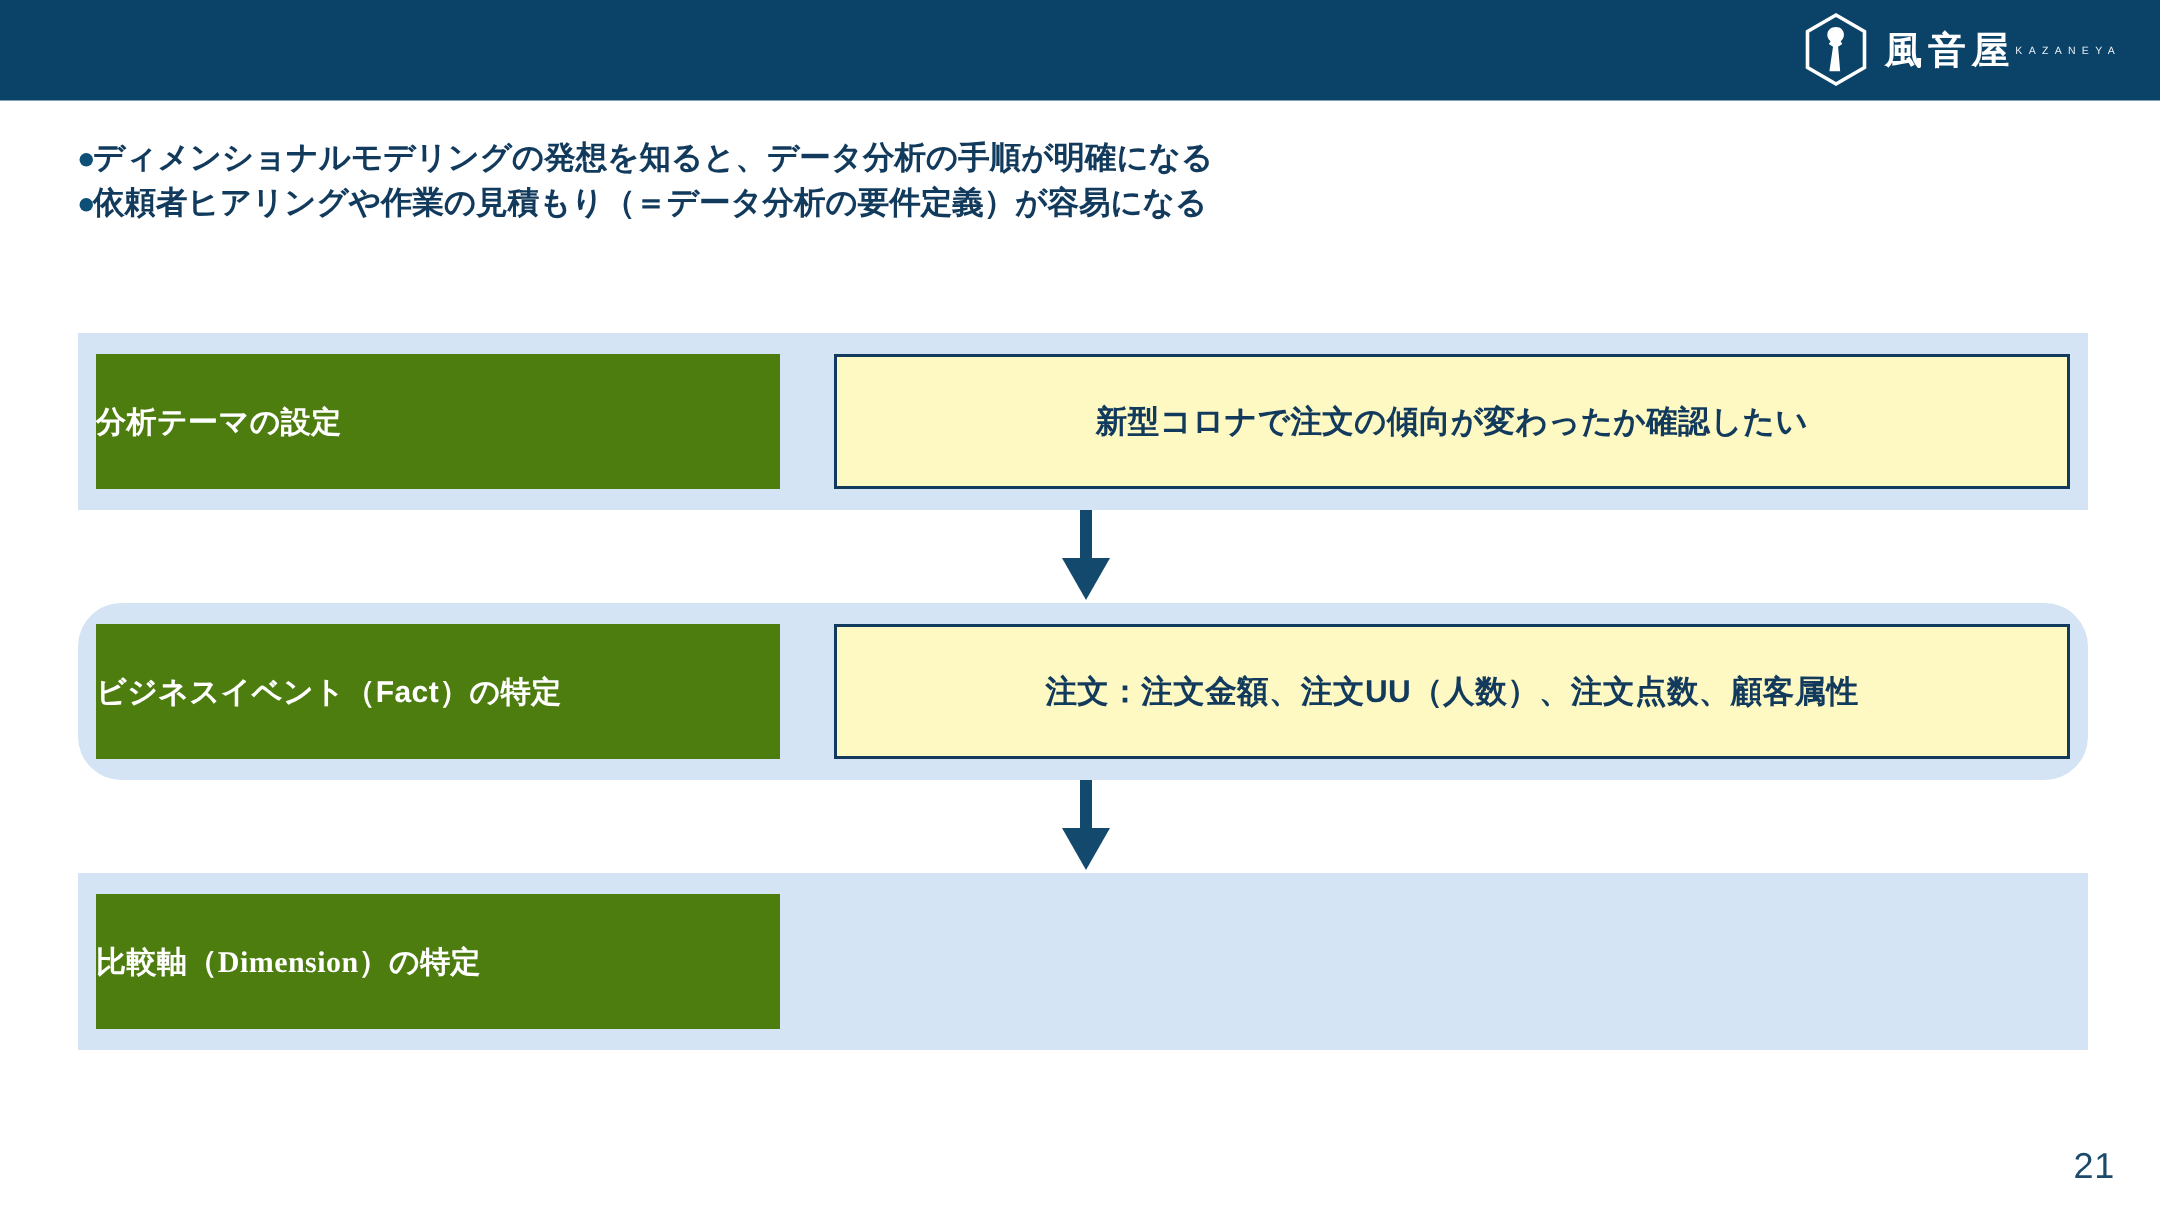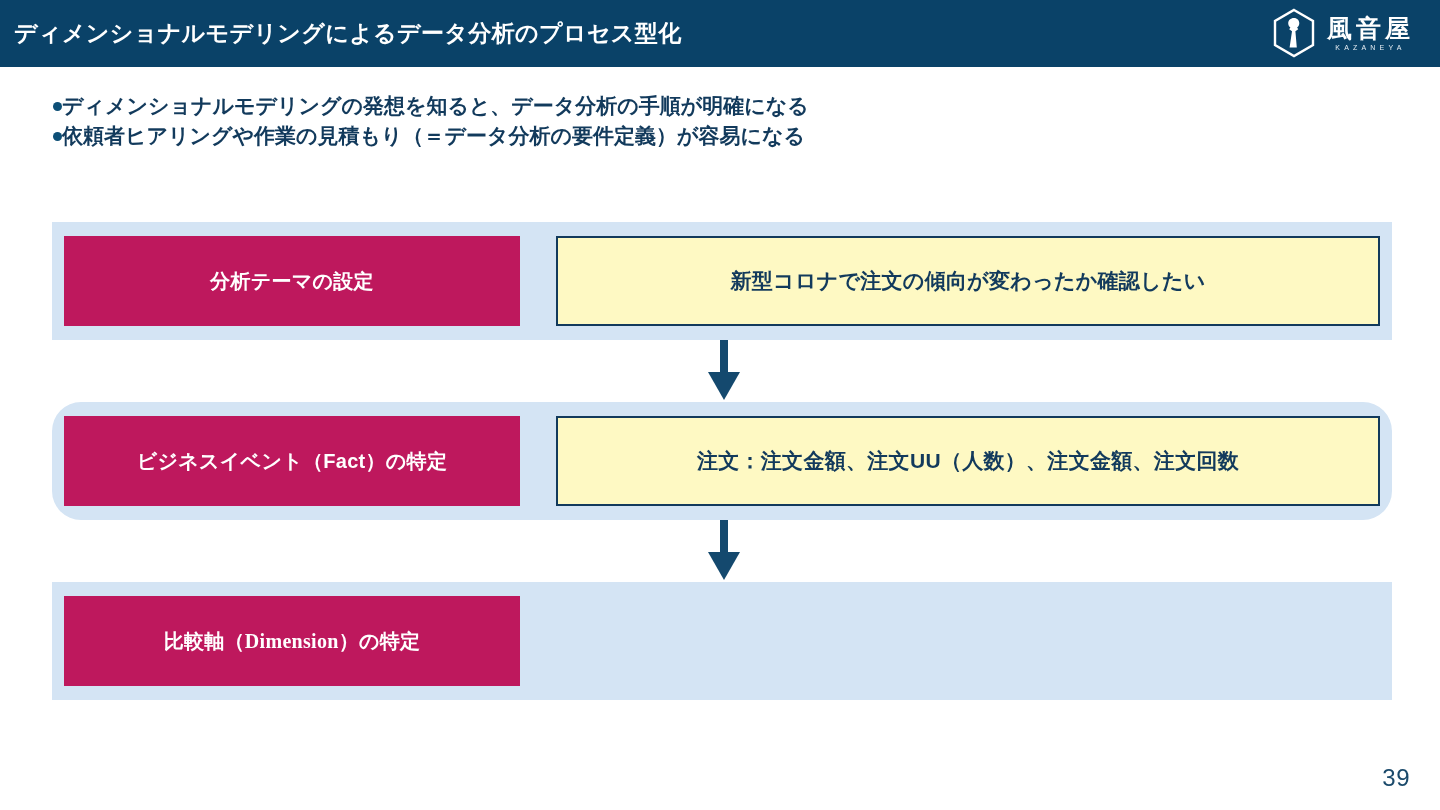--- a/index.html
+++ b/index.html
@@ -46,21 +46,21 @@
     align-items: center;
     gap: 10px;
   }
   .logo-mark {
     width: 46px;
     height: 50px;
     display: block;
   }
   .logo-text-block {
     display: flex;
-    flex-direction: column;
+    flex-direction: row;
     align-items: center;
     line-height: 1;
   }
   .logo-kanji {
     color: #ffffff;
     font-size: 25px;
     font-weight: bold;
     letter-spacing: 4px;
     font-family: "DejaVu Sans", sans-serif;
   }
@@ -118,24 +118,23 @@
   .band-1 { top: 222px; }
   .band-2 { top: 402px; border-radius: 29px; }
   .band-3 { top: 582px; font-family: Liberation Serif, serif; }
 
   .step-label {
     position: absolute;
     left: 12px;
     top: 14px;
     width: 456px;
     height: 90px;
-    background: #be185d;
-    display: flex;
-    align-items: center;
-    justify-content: center;
+    background: #4d7c0f;
+    display: flex;
+    align-items: center;
     box-sizing: border-box;
   }
   .step-label-text {
     color: #ffffff;
     font-size: 20px;
     font-weight: bold;
     white-space: nowrap;
     letter-spacing: 0.3px;
   }
 
@@ -178,21 +177,20 @@
     color: #1b4a6b;
     font-size: 24px;
     font-family: "Liberation Sans", sans-serif;
     letter-spacing: 0.5px;
   }
 </style>
 </head>
 <body>
 
 <div class="header-bar">
-  <div class="header-title">ディメンショナルモデリングによるデータ分析のプロセス型化</div>
 
   <div class="logo-wrap">
     <span class="logo-mark">
       <svg width="46" height="50" viewBox="0 0 46 50" xmlns="http://www.w3.org/2000/svg">
         <polygon points="23,2 42,13 42,37 23,48 4,37 4,13" fill="none" stroke="#ffffff" stroke-width="2.4"></polygon>
         <path d="M23 10 C26.2 10 28.3 12.3 28.3 15.2 C28.3 17.1 27.4 18.6 26.1 19.5
                  L27.2 21.3 L24.4 23.2 L25.8 39.5 L18.6 39.5 L21.0 23.2 L18.2 21.3
                  L19.4 19.5 C18.1 18.6 17.2 17.1 17.2 15.2 C17.2 12.3 19.5 10 23 10 Z" fill="#ffffff"></path>
       </svg>
     </span>
@@ -230,32 +228,32 @@
       <rect x="15" y="0" width="8" height="34" fill="#14496e"></rect>
       <polygon points="3,32 35,32 19,60" fill="#14496e"></polygon>
     </svg>
   </span>
 
   <div class="band band-2">
     <div class="step-label">
       <span class="step-label-text">ビジネスイベント（Fact）の特定</span>
     </div>
     <div class="step-value">
-      <span class="step-value-text">注文：注文金額、注文UU（人数）、注文金額、注文回数</span>
+      <span class="step-value-text">注文：注文金額、注文UU（人数）、注文点数、顧客属性</span>
     </div>
   </div>
 
   <span class="arrow arrow-2">
     <svg width="38" height="62" viewBox="0 0 38 62" xmlns="http://www.w3.org/2000/svg">
       <rect x="15" y="0" width="8" height="34" fill="#14496e"></rect>
       <polygon points="3,32 35,32 19,60" fill="#14496e"></polygon>
     </svg>
   </span>
 
   <div class="band band-3">
     <div class="step-label">
       <span class="step-label-text">比較軸（Dimension）の特定</span>
     </div>
   </div>
 
 </div>
 
-<div class="page-number">39</div>
+<div class="page-number">21</div>
 
 </body></html>

